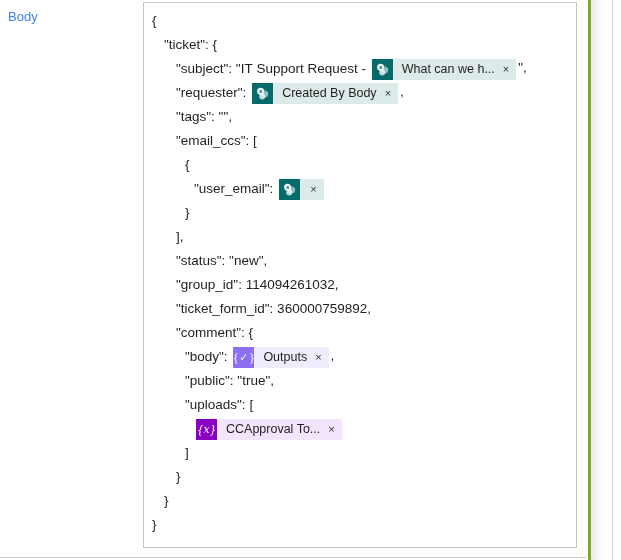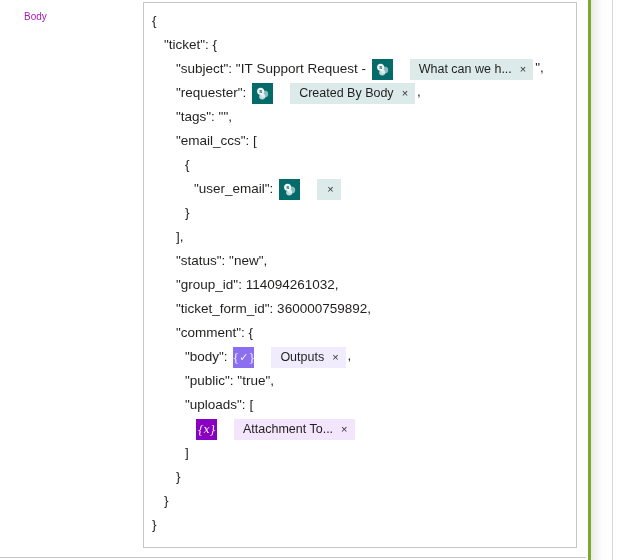--- a/index.html
+++ b/index.html
@@ -18,24 +18,24 @@
   #root {
     position: relative;
     width: 621px;
     height: 560px;
     background: #ffffff;
   }
 
   
   .field-label {
     position: absolute;
-    left: 24px;
+    left: 8px;
     top: 9px;
-    font-size: 10px;
-    color: #a21caf;
+    font-size: 13px;
+    color: #3b82f6;
     line-height: 16px;
     white-space: nowrap;
   }
 
   
   .body-box {
     position: absolute;
     left: 143px;
     top: 2px;
     width: 434px;
@@ -85,21 +85,20 @@
   
   .chip {
     display: inline-flex;
     align-items: flex-start;
     height: 21px;
     margin: 0 2px;
     vertical-align: middle;
     font-size: 12.5px;
     overflow: hidden;
     flex: 0 0 auto;
-    gap: 17px;
   }
   .chip-icon {
     width: 21px;
     height: 21px;
     flex: 0 0 21px;
     display: flex;
     align-items: center;
     justify-content: center;
   }
   .chip-body {
@@ -298,21 +297,21 @@
         </div>
         <div class="jline ind3">
           <span class="txt">"uploads":&nbsp;[</span>
         </div>
         <div class="jline ind4">
           <span class="chip attach">
             <span class="chip-icon">
               <span class="brace-glyph">{x}</span>
             </span>
             <span class="chip-body">
-              <span class="chip-text">Attachment To...</span>
+              <span class="chip-text">CCApproval To...</span>
               <span class="chip-close">×</span>
             </span>
           </span>
         </div>
         <div class="jline ind3">
           <span class="txt">]</span>
         </div>
         <div class="jline ind2">
           <span class="txt">}</span>
         </div>

